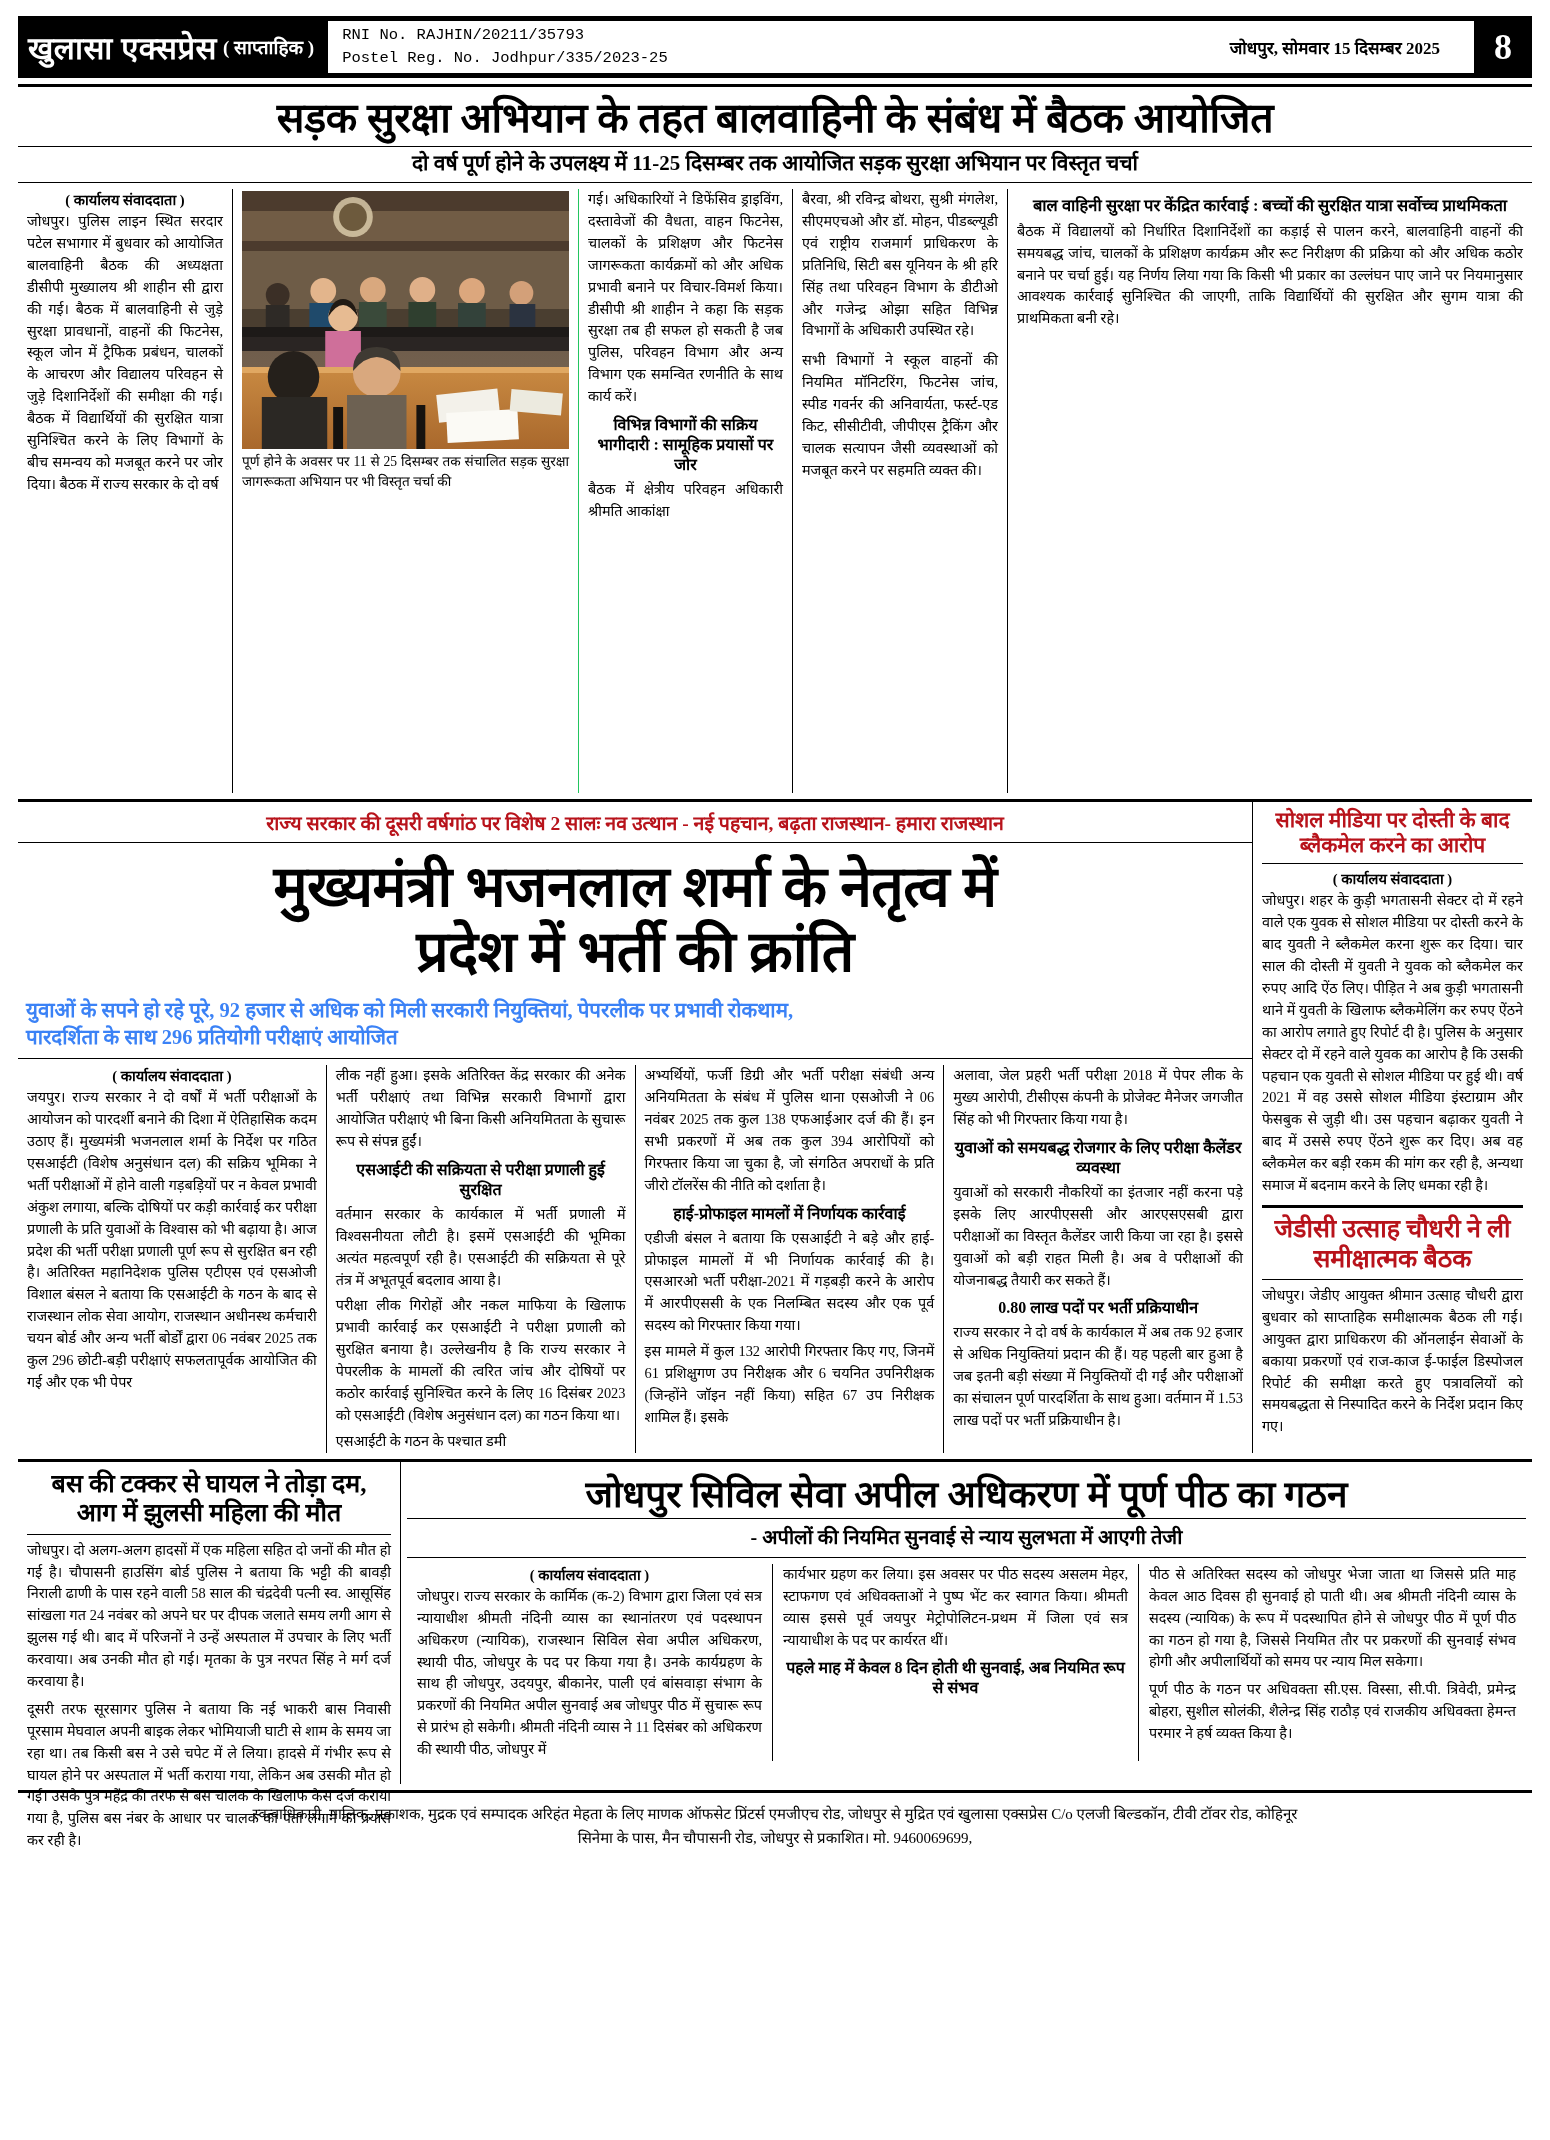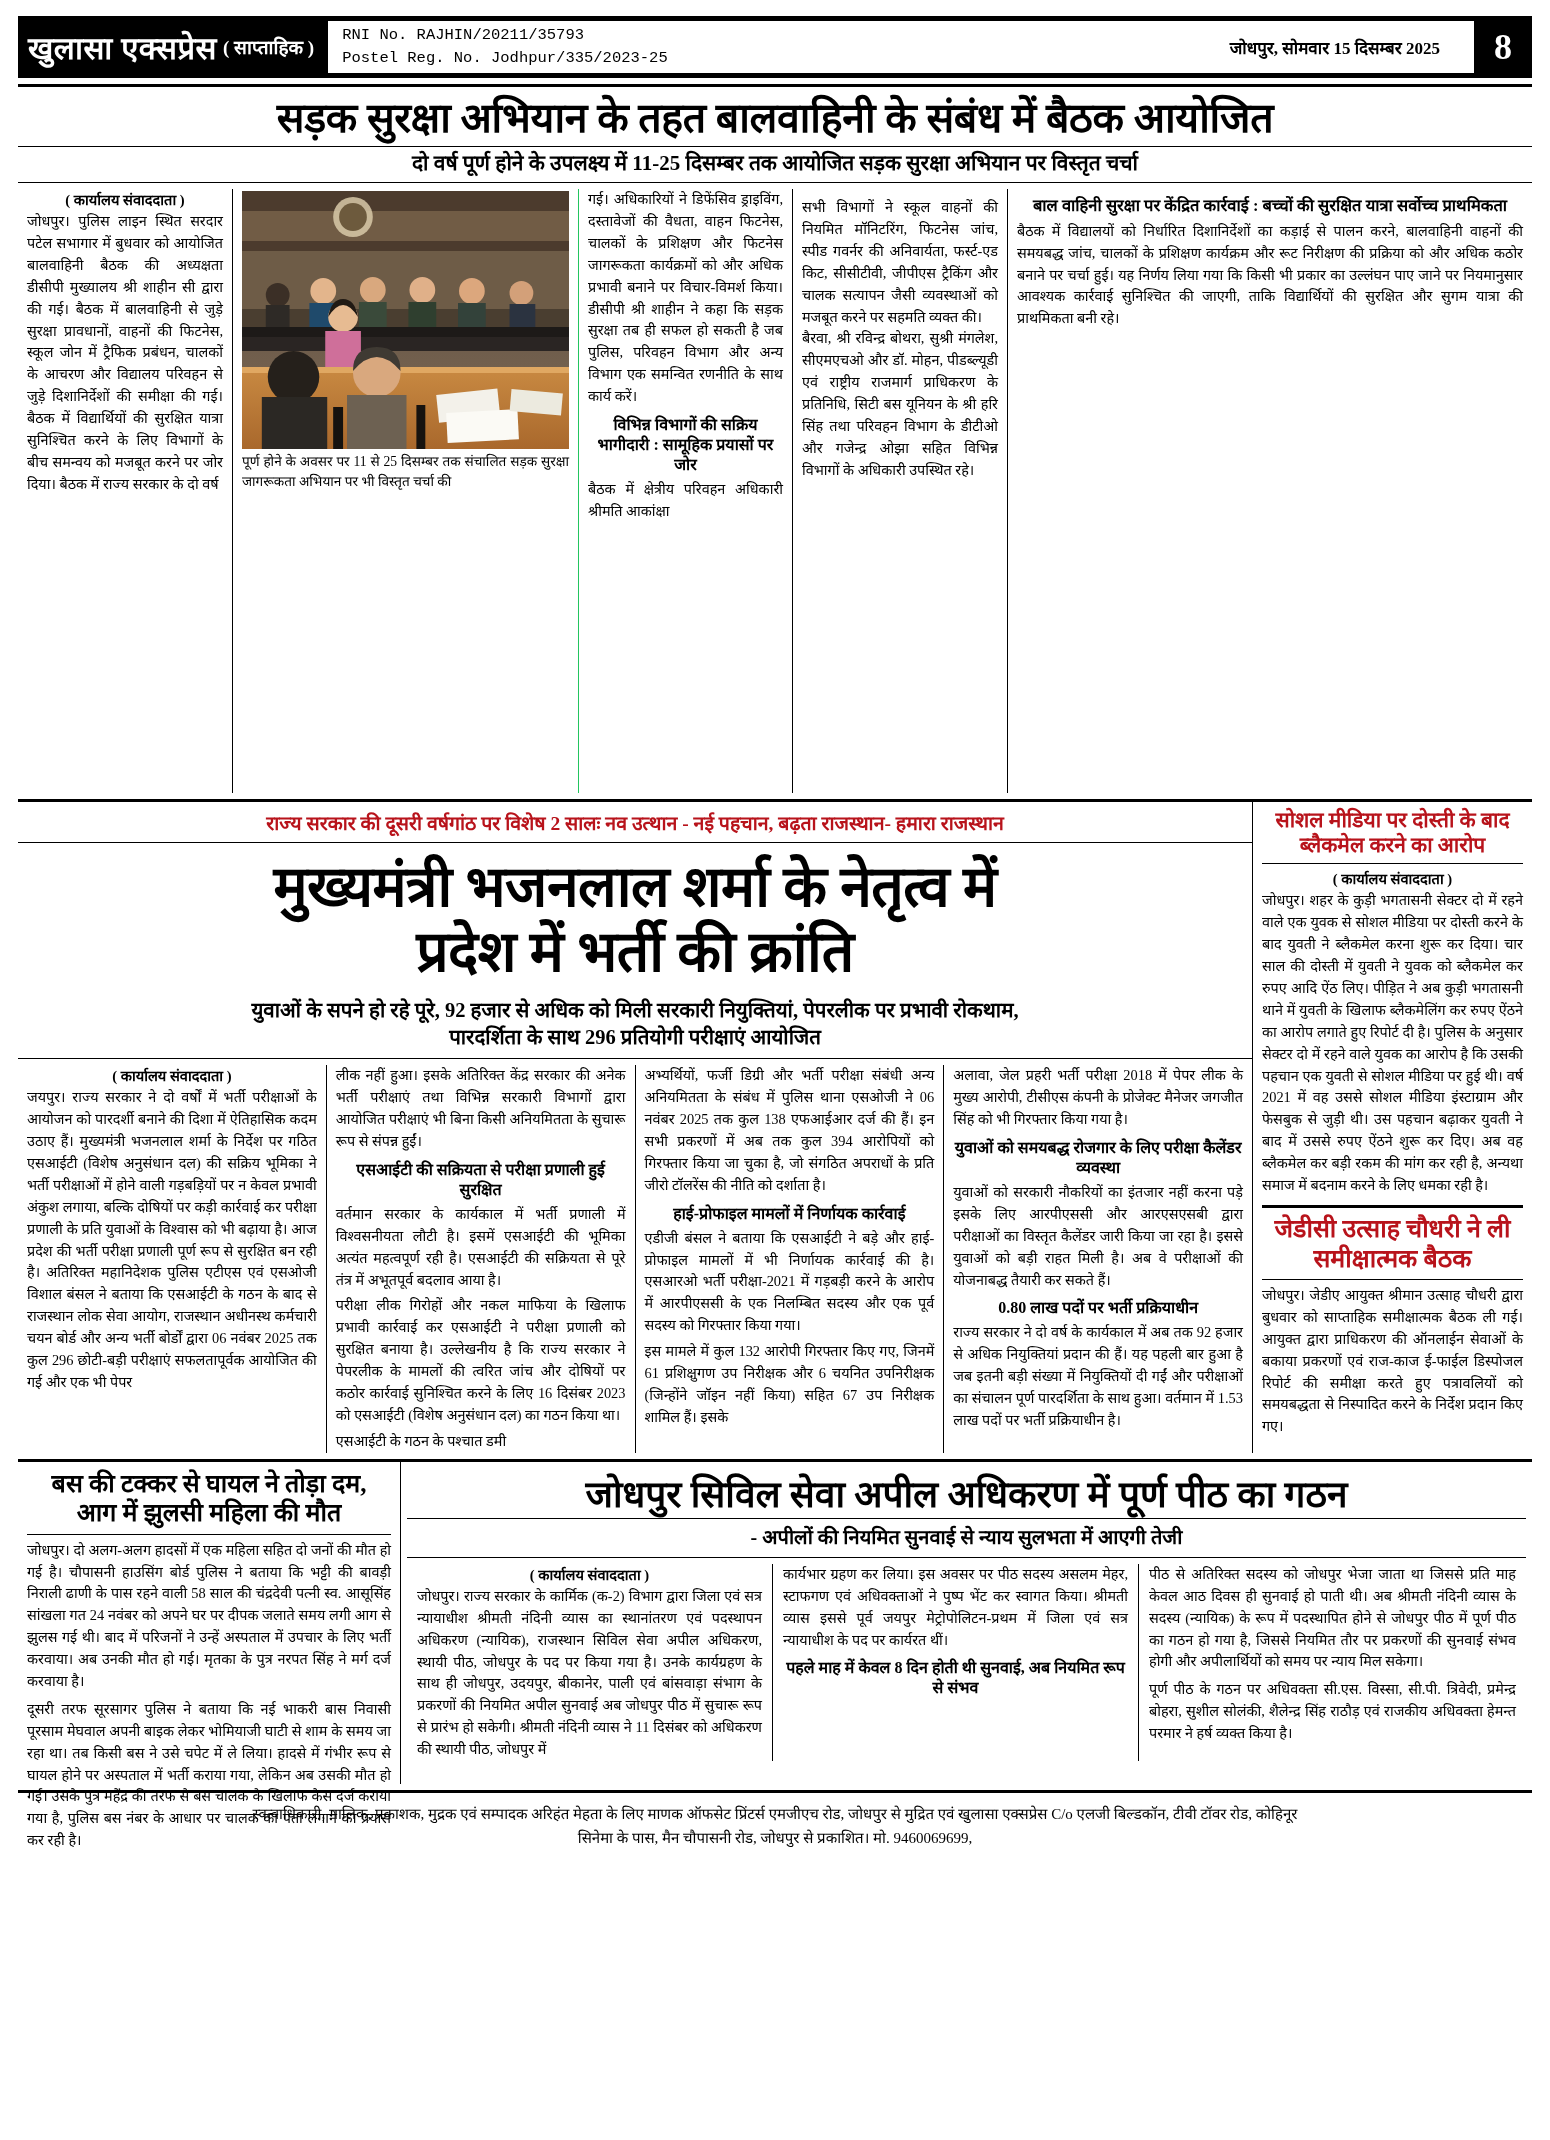--- a/index.html
+++ b/index.html
@@ -175,22 +175,22 @@
   .mega-head {
     text-align: center;
     font-family: "Liberation Serif", serif;
     font-weight: 700;
     font-size: 57px;
     line-height: 1.14;
     padding: 12px 0 6px 0;
     letter-spacing: -.5px;
   }
   .mega-sub {
-    text-align: center;
-    color: #000000;
+    text-align: left;
+    color: #3b82f6;
     font-weight: 700;
     font-size: 20.5px;
     line-height: 1.3;
     padding: 6px 8px 8px 8px;
   }
 
   
   .rail-head {
     text-align: center;
     font-weight: 700;
@@ -339,22 +339,22 @@
       <div class="caption">पूर्ण होने के अवसर पर 11 से 25 दिसम्बर तक संचालित सड़क सुरक्षा जागरूकता अभियान पर भी विस्तृत चर्चा की</div>
     </div>
 
     <div class="col col-div cell" style="width:215px;border-left:1px solid #22c55e;">
       <div class="body-text">गई। अधिकारियों ने डिफेंसिव ड्राइविंग, दस्तावेजों की वैधता, वाहन फिटनेस, चालकों के प्रशिक्षण और फिटनेस जागरूकता कार्यक्रमों को और अधिक प्रभावी बनाने पर विचार-विमर्श किया। डीसीपी श्री शाहीन ने कहा कि सड़क सुरक्षा तब ही सफल हो सकती है जब पुलिस, परिवहन विभाग और अन्य विभाग एक समन्वित रणनीति के साथ कार्य करें।</div>
       <div class="subhead-left">विभिन्न विभागों की सक्रिय भागीदारी : सामूहिक प्रयासों पर जोर</div>
       <div class="body-text">बैठक में क्षेत्रीय परिवहन अधिकारी श्रीमति आकांक्षा</div>
     </div>
 
     <div class="col col-div cell" style="width:215px;">
+      <div class="body-text">बैरवा, श्री रविन्द्र बोथरा, सुश्री मंगलेश, सीएमएचओ और डॉ. मोहन, पीडब्ल्यूडी एवं राष्ट्रीय राजमार्ग प्राधिकरण के प्रतिनिधि, सिटी बस यूनियन के श्री हरि सिंह तथा परिवहन विभाग के डीटीओ और गजेन्द्र ओझा सहित विभिन्न विभागों के अधिकारी उपस्थित रहे।</div>
       <div class="body-text" style="margin-top:8px;">सभी विभागों ने स्कूल वाहनों की नियमित मॉनिटरिंग, फिटनेस जांच, स्पीड गवर्नर की अनिवार्यता, फर्स्ट-एड किट, सीसीटीवी, जीपीएस ट्रैकिंग और चालक सत्यापन जैसी व्यवस्थाओं को मजबूत करने पर सहमति व्यक्त की।</div>
-      <div class="body-text">बैरवा, श्री रविन्द्र बोथरा, सुश्री मंगलेश, सीएमएचओ और डॉ. मोहन, पीडब्ल्यूडी एवं राष्ट्रीय राजमार्ग प्राधिकरण के प्रतिनिधि, सिटी बस यूनियन के श्री हरि सिंह तथा परिवहन विभाग के डीटीओ और गजेन्द्र ओझा सहित विभिन्न विभागों के अधिकारी उपस्थित रहे।</div>
     </div>
 
     <div class="col cell" style="width:auto;flex:1;">
       <div class="subhead">बाल वाहिनी सुरक्षा पर केंद्रित कार्रवाई : बच्चों की सुरक्षित यात्रा सर्वोच्च प्राथमिकता</div>
       <div class="body-text">बैठक में विद्यालयों को निर्धारित दिशानिर्देशों का कड़ाई से पालन करने, बालवाहिनी वाहनों की समयबद्ध जांच, चालकों के प्रशिक्षण कार्यक्रम और रूट निरीक्षण की प्रक्रिया को और अधिक कठोर बनाने पर चर्चा हुई। यह निर्णय लिया गया कि किसी भी प्रकार का उल्लंघन पाए जाने पर नियमानुसार आवश्यक कार्रवाई सुनिश्चित की जाएगी, ताकि विद्यार्थियों की सुरक्षित और सुगम यात्रा की प्राथमिकता बनी रहे।</div>
     </div>
   </div>
 
   <div class="rule-thick"></div>
 

